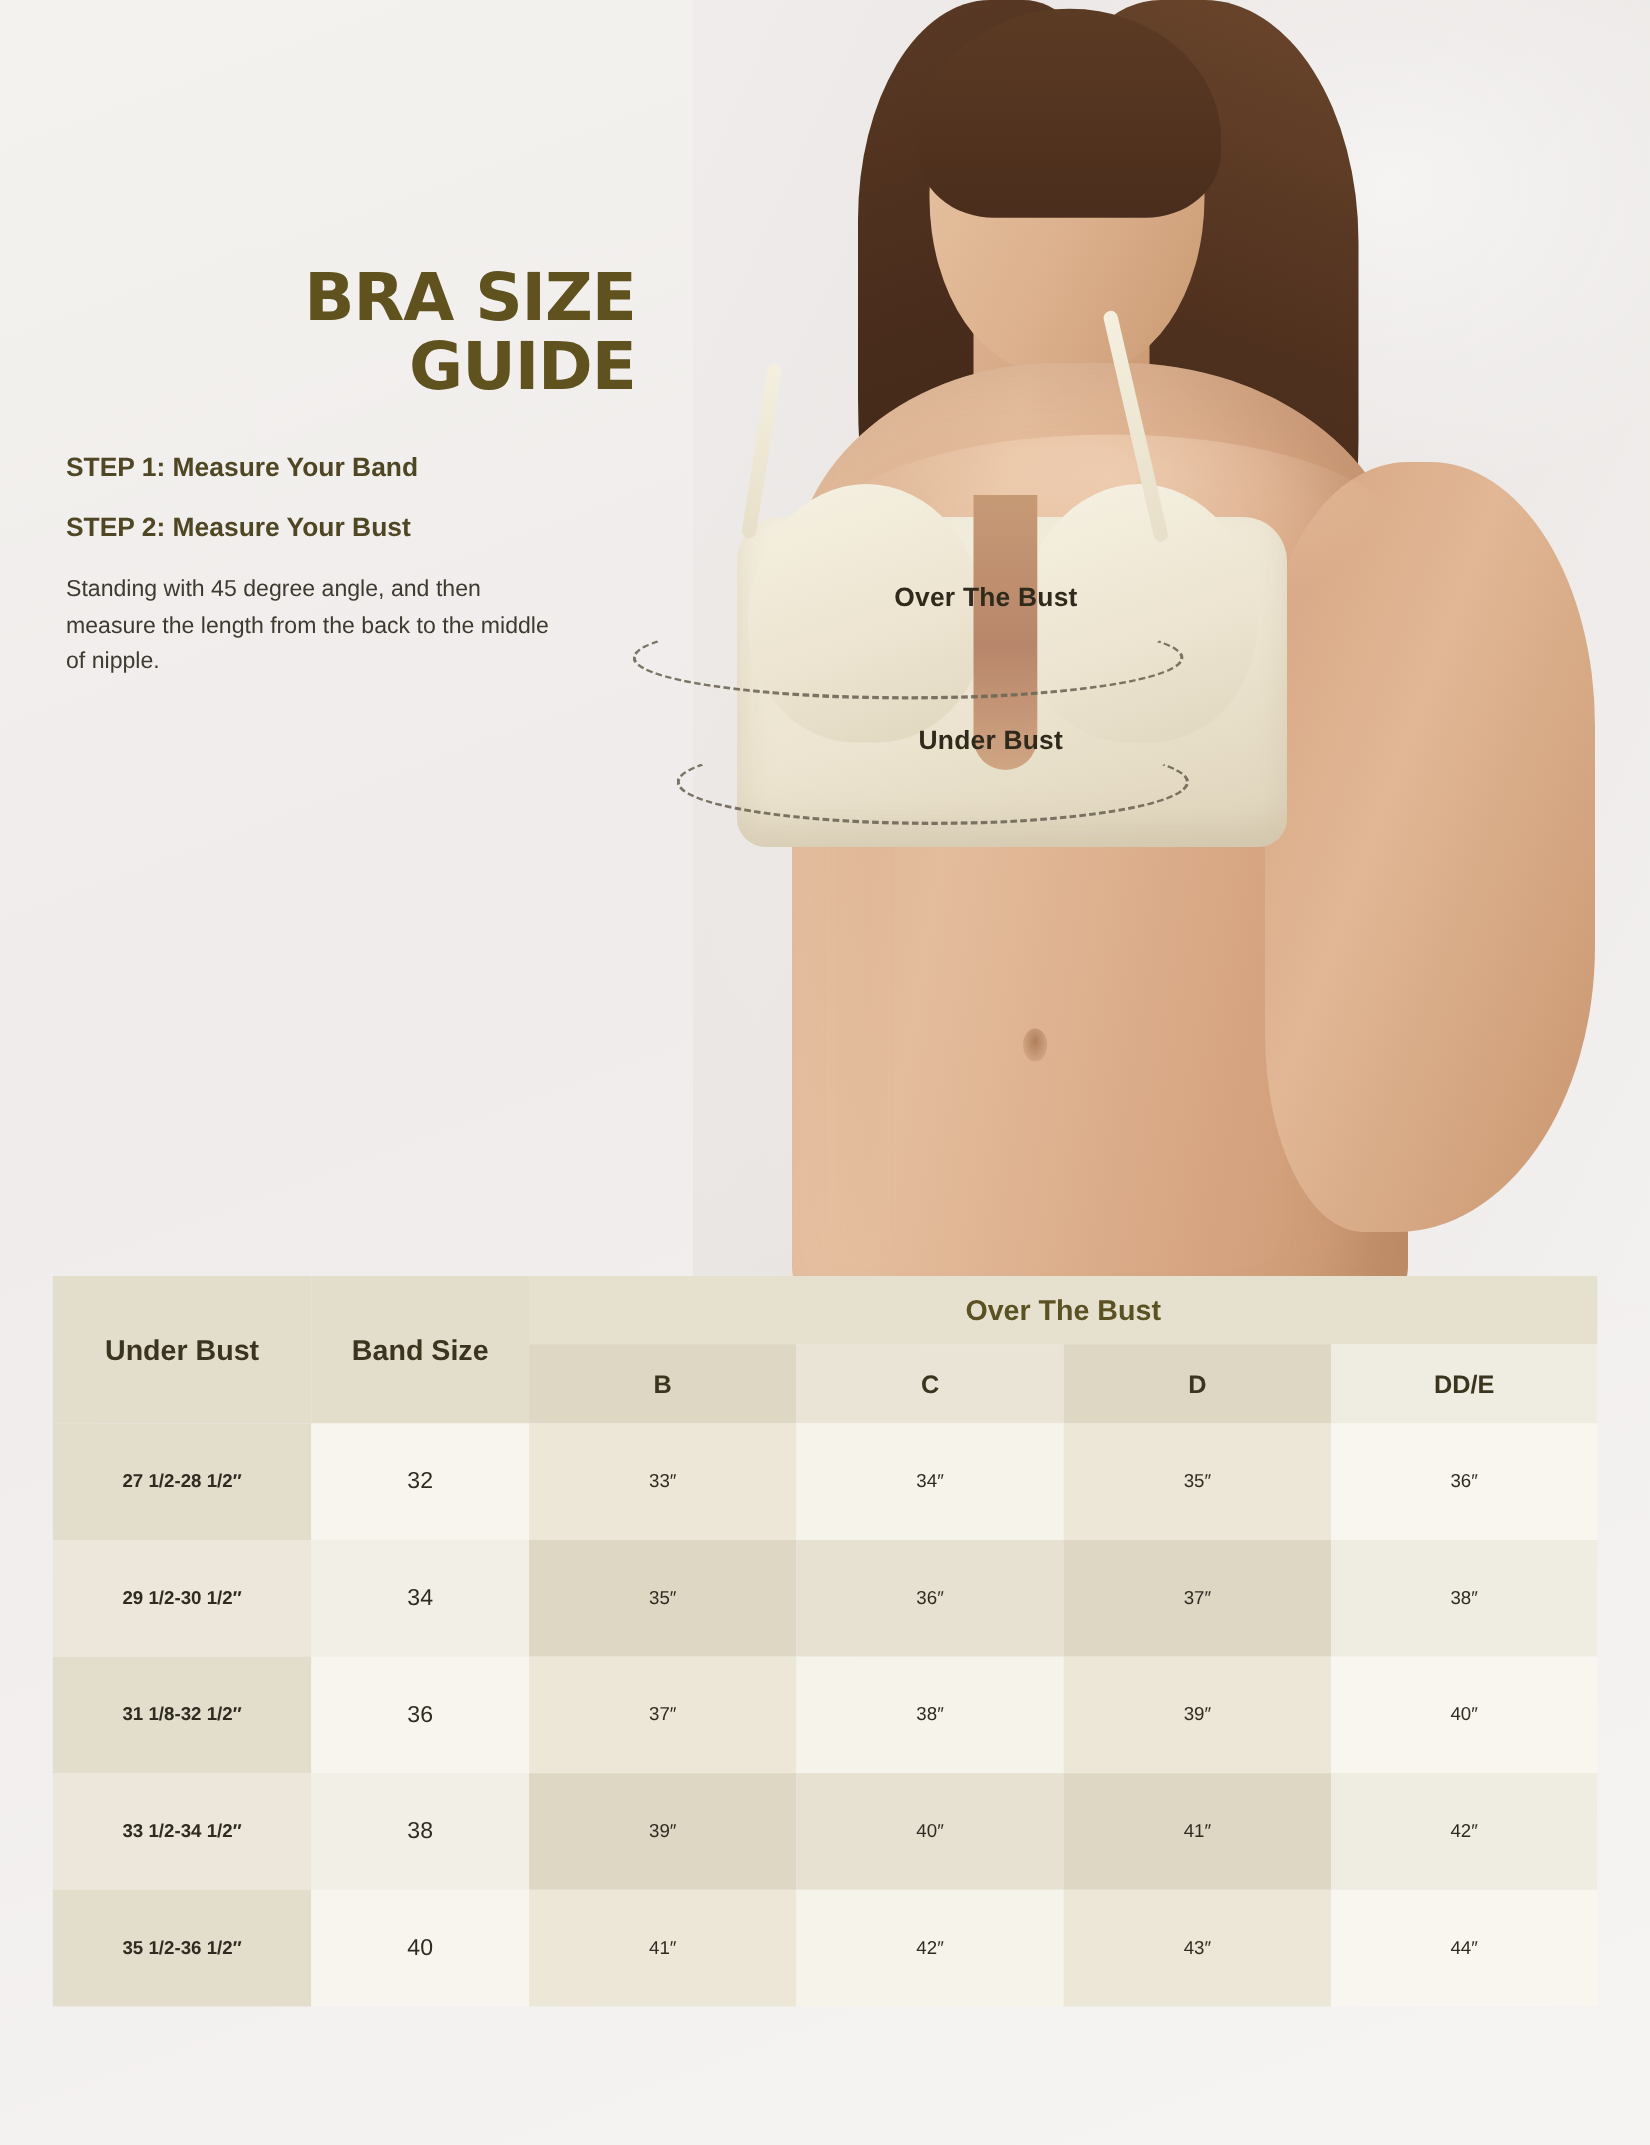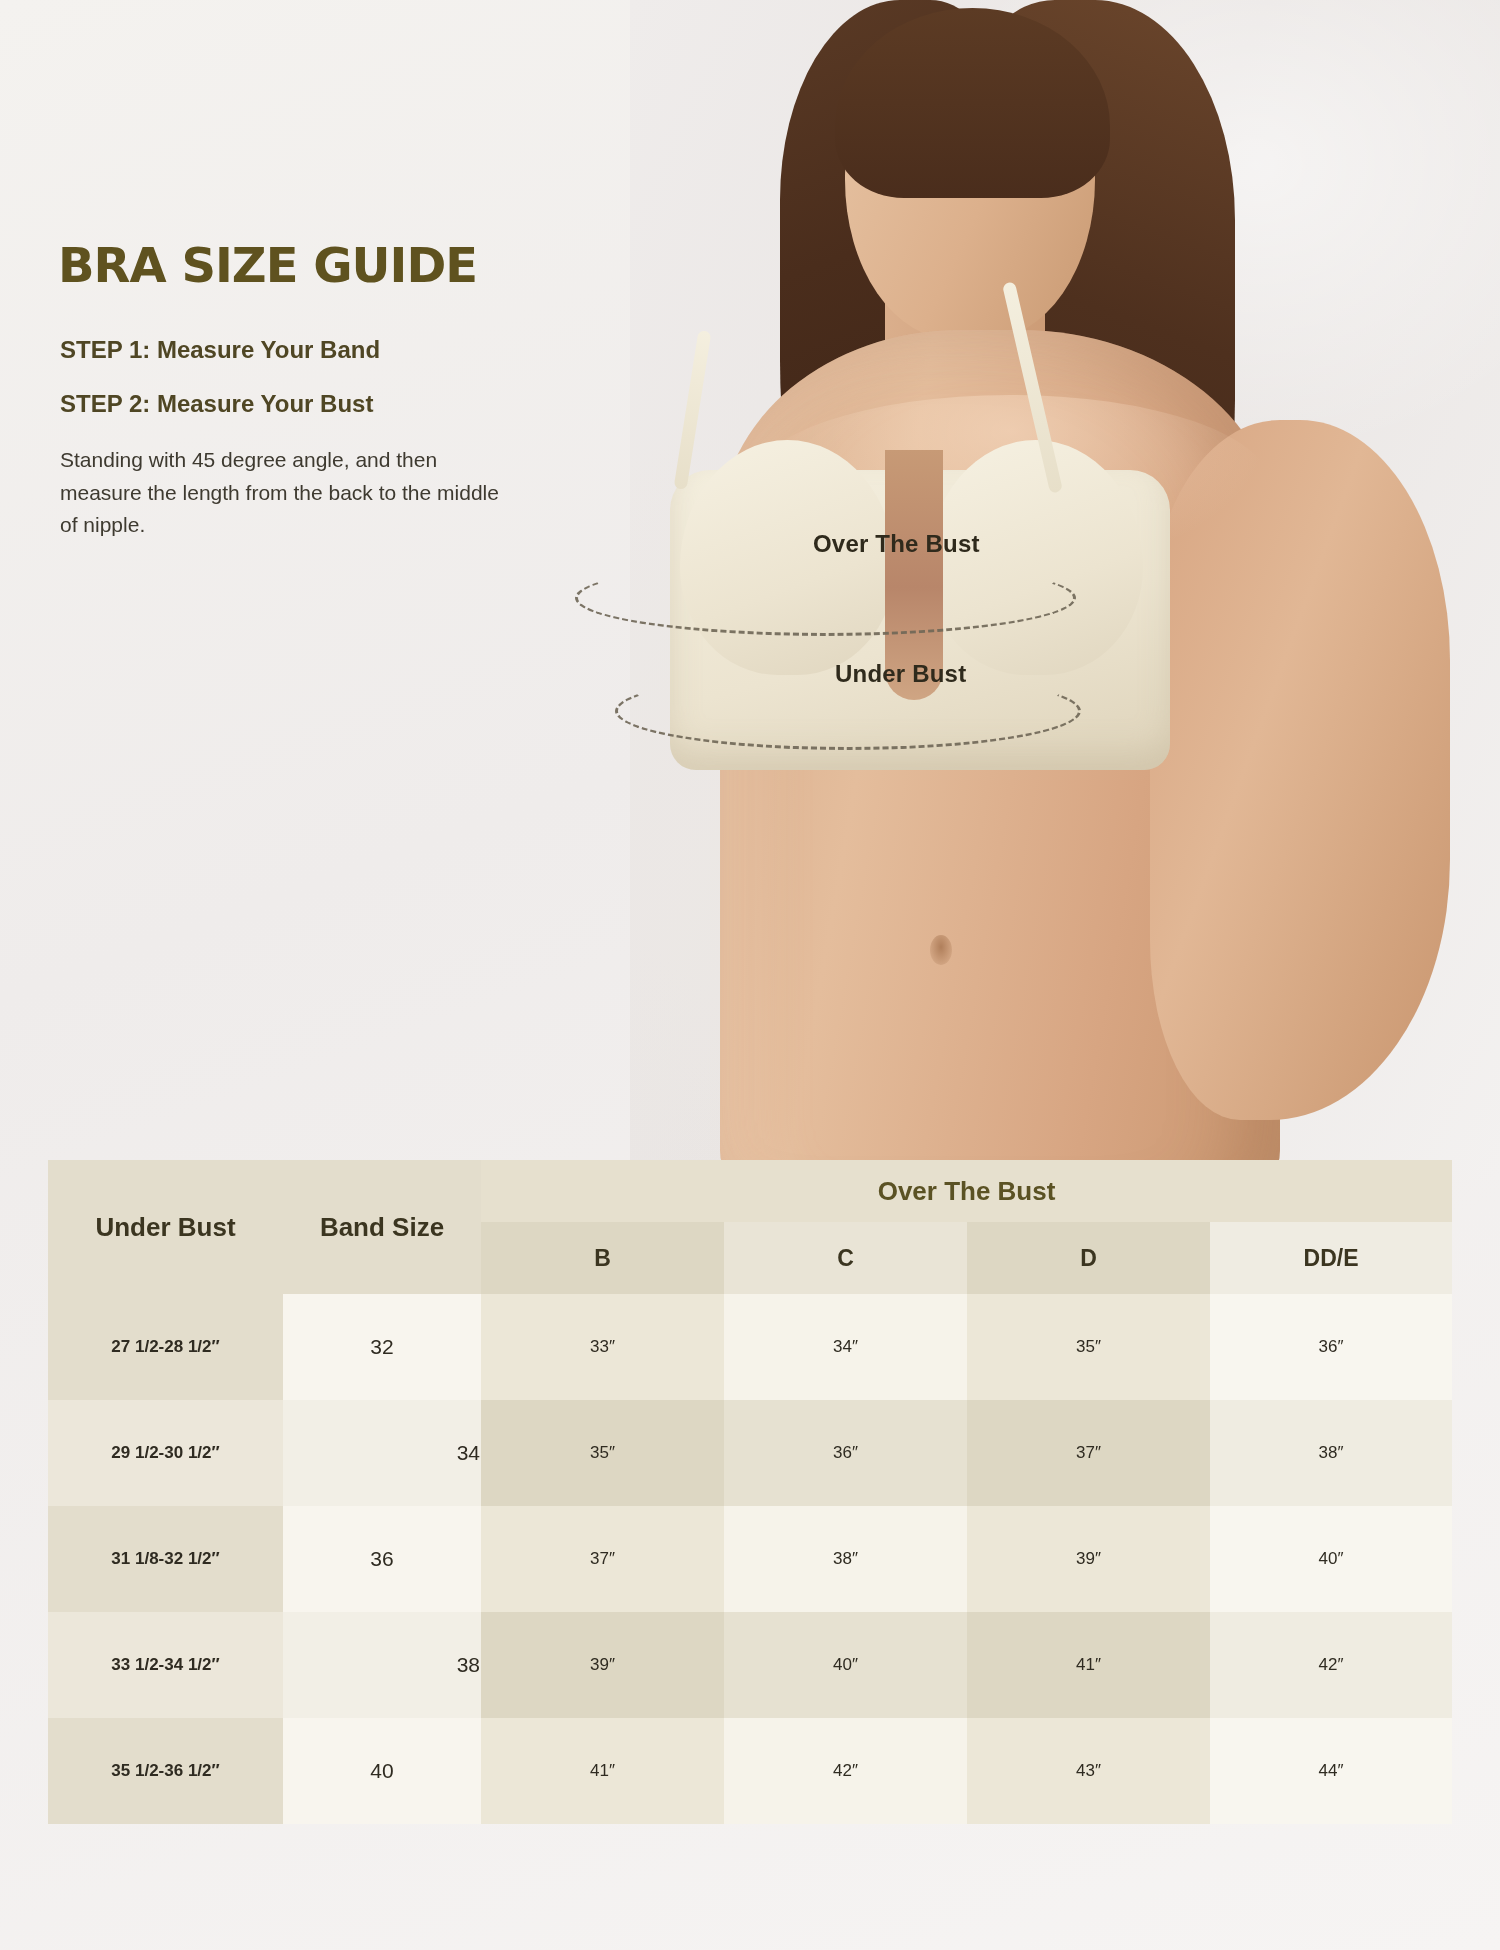--- a/index.html
+++ b/index.html
@@ -200,27 +200,28 @@
   .label-under { left: 835px; top: 660px; }
 
   
   .left-col {
     position: absolute;
     left: 58px;
     top: 240px;
     width: 520px;
   }
   .title {
-    font-size: 48px;
+    font-size: 60px;
     line-height: 1.05;
     font-weight: bold;
     color: #5f521f;
     letter-spacing: -1px;
     margin: 0 0 46px 0;
     font-family: "DejaVu Sans", sans-serif;
+    text-align: right;
   }
   .step-head {
     font-size: 24px;
     font-weight: bold;
     color: #4f4624;
     margin: 0 0 26px 2px;
   }
   .step-body {
     font-size: 21px;
     line-height: 1.55;
@@ -274,21 +275,21 @@
 
   .row-cell {
     font-size: 17px;
     color: #2f2b21;
     height: 104px;
     font-weight: normal;
   }
   .c-under { background: #e3ddcc; font-weight: bold; }
   .c-under.alt { background: #ece7da; }
   .c-band { background: #f8f5ee; font-size: 21px; }
-  .c-band.alt { background: #f2efe6; text-align: right; }
+  .c-band.alt { background: #f2efe6; }
   .c-b { background: #ece7d7; }
   .c-b.alt { background: #ddd7c3; }
   .c-c { background: #f6f3ea; }
   .c-c.alt { background: #e6e1d1; }
   .c-d { background: #ece7d7; }
   .c-d.alt { background: #ddd7c3; }
   .c-e { background: #f8f6ef; }
   .c-e.alt { background: #efece1; }
 </style>
 </head>

